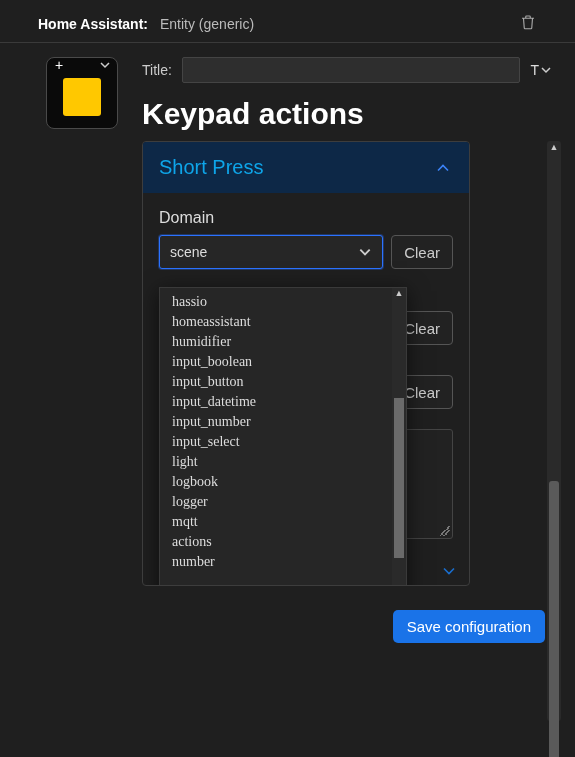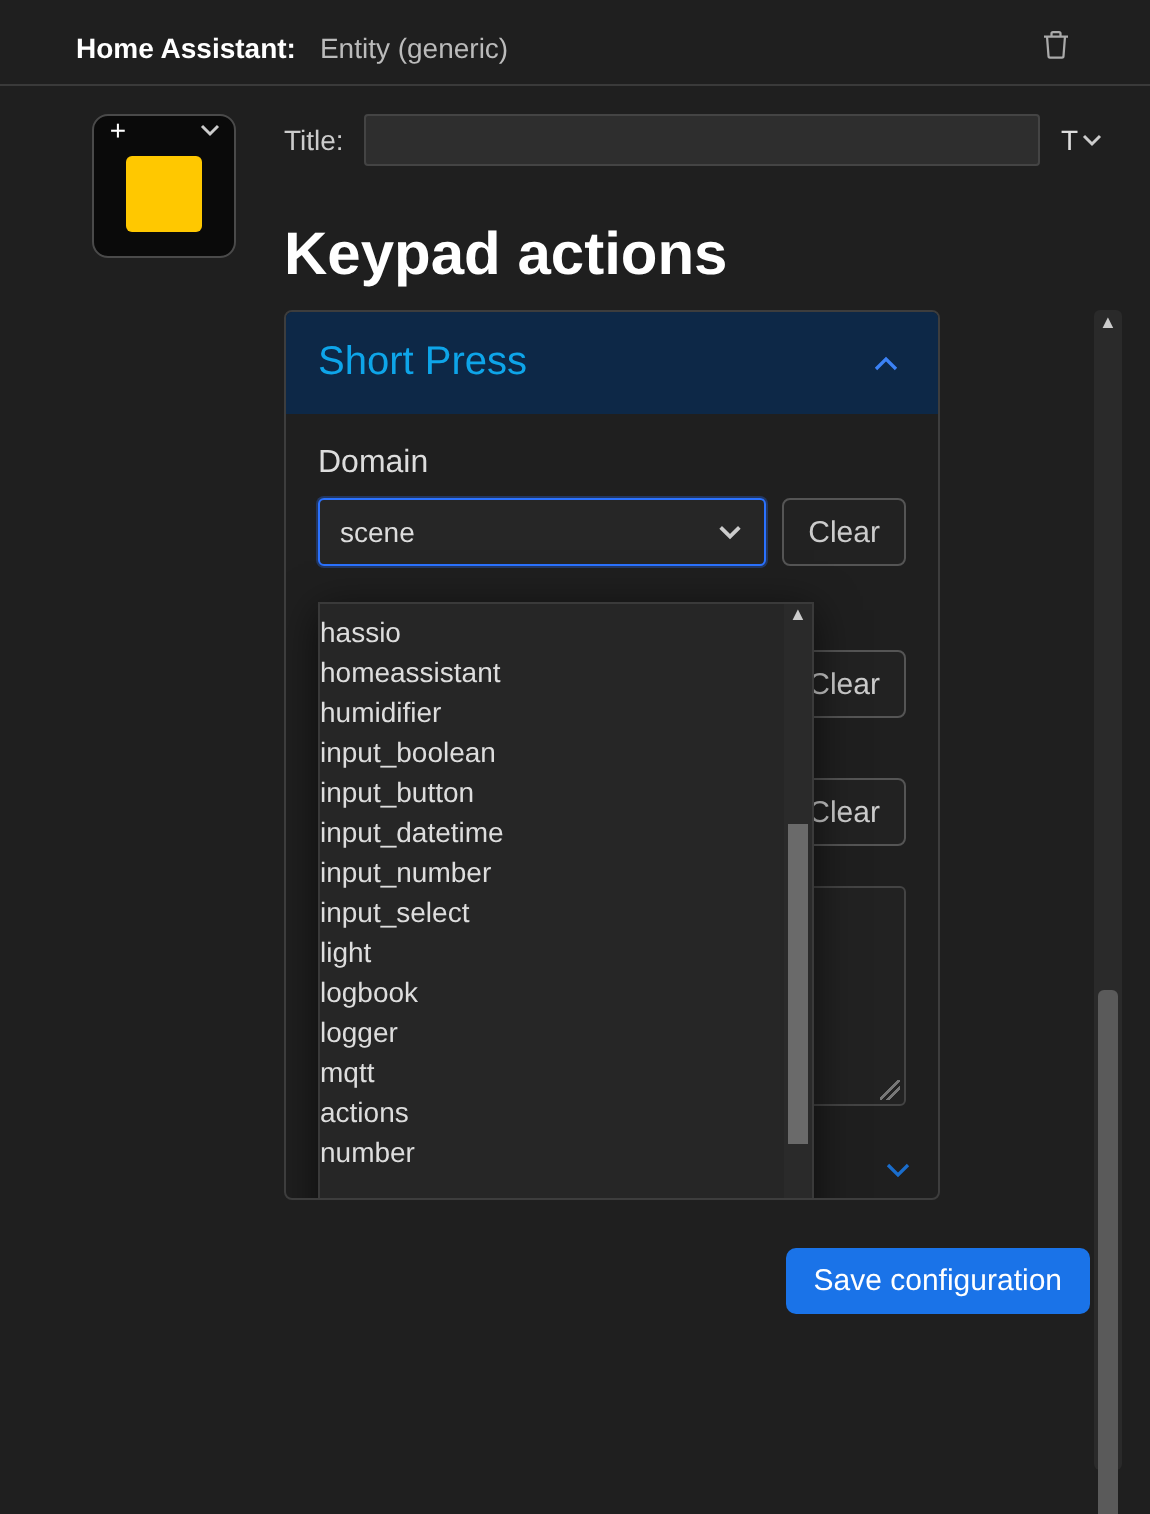--- a/index.html
+++ b/index.html
@@ -43,21 +43,21 @@
     width: 16px; height: 16px; color:#fff; font-size:14px; line-height:16px; text-align:center;
   }
   .handle-fill { flex:1; }
   .handle-chevron { width:16px;height:16px; display:flex;align-items:center;justify-content:center; }
   .thumb-inner {
     width: 38px; height: 38px; background: #ffc800; border-radius: 3px; margin-top:8px;
   }
 
   .main-col { flex:1; display:flex; flex-direction:column; }
 
-  .title-row { display: flex; align-items: center; gap: 10px; margin-bottom: 24px; }
+  .title-row { display: flex; align-items: center; gap: 10px; margin-bottom: 10px; }
   .title-label { color:#ccc; font-size:14px; }
   .title-input {
     flex:1; height:26px; background:#2e2e2e; border:1px solid #444;
     border-radius:2px; color:#eee; padding:2px 6px;
   }
   .title-T { color:#ddd; font-size:14px; font-weight:400; display:flex; align-items:center; gap:2px;}
 
   .section-title {
     font-size: 30px; font-weight: 700; color:#fff; margin: 4px 0 10px 0;
   }
@@ -121,23 +121,24 @@
     box-shadow: 0 4px 20px rgba(0,0,0,.6);
     overflow:hidden;
     z-index: 20;
   }
   .dd-list {
     position:absolute; top:0; left:0; right:14px; bottom:0;
     overflow:hidden;
     padding:4px 0;
   }
   .dd-item {
-    padding: 0 0; height:20px; line-height:20px;
+    padding: 0 12px; height:20px; line-height:20px;
     color:#ddd; font-size:14px;
     white-space:nowrap;
+    font-family:Liberation Serif, serif;
   }
   .dd-scroll-track {
     position:absolute; right:0; top:0; bottom:0; width:14px; background:#2a2a2a;
   }
   .dd-scroll-thumb {
     position:absolute; left:2px; right:2px; top:110px; height:160px; background:#6a6a6a;
   }
   .dd-arrow { position:absolute; left:0; right:0; height:12px; font-size:9px; color:#ccc; text-align:center;}
   .dd-arrow.top{top:0;}
 

